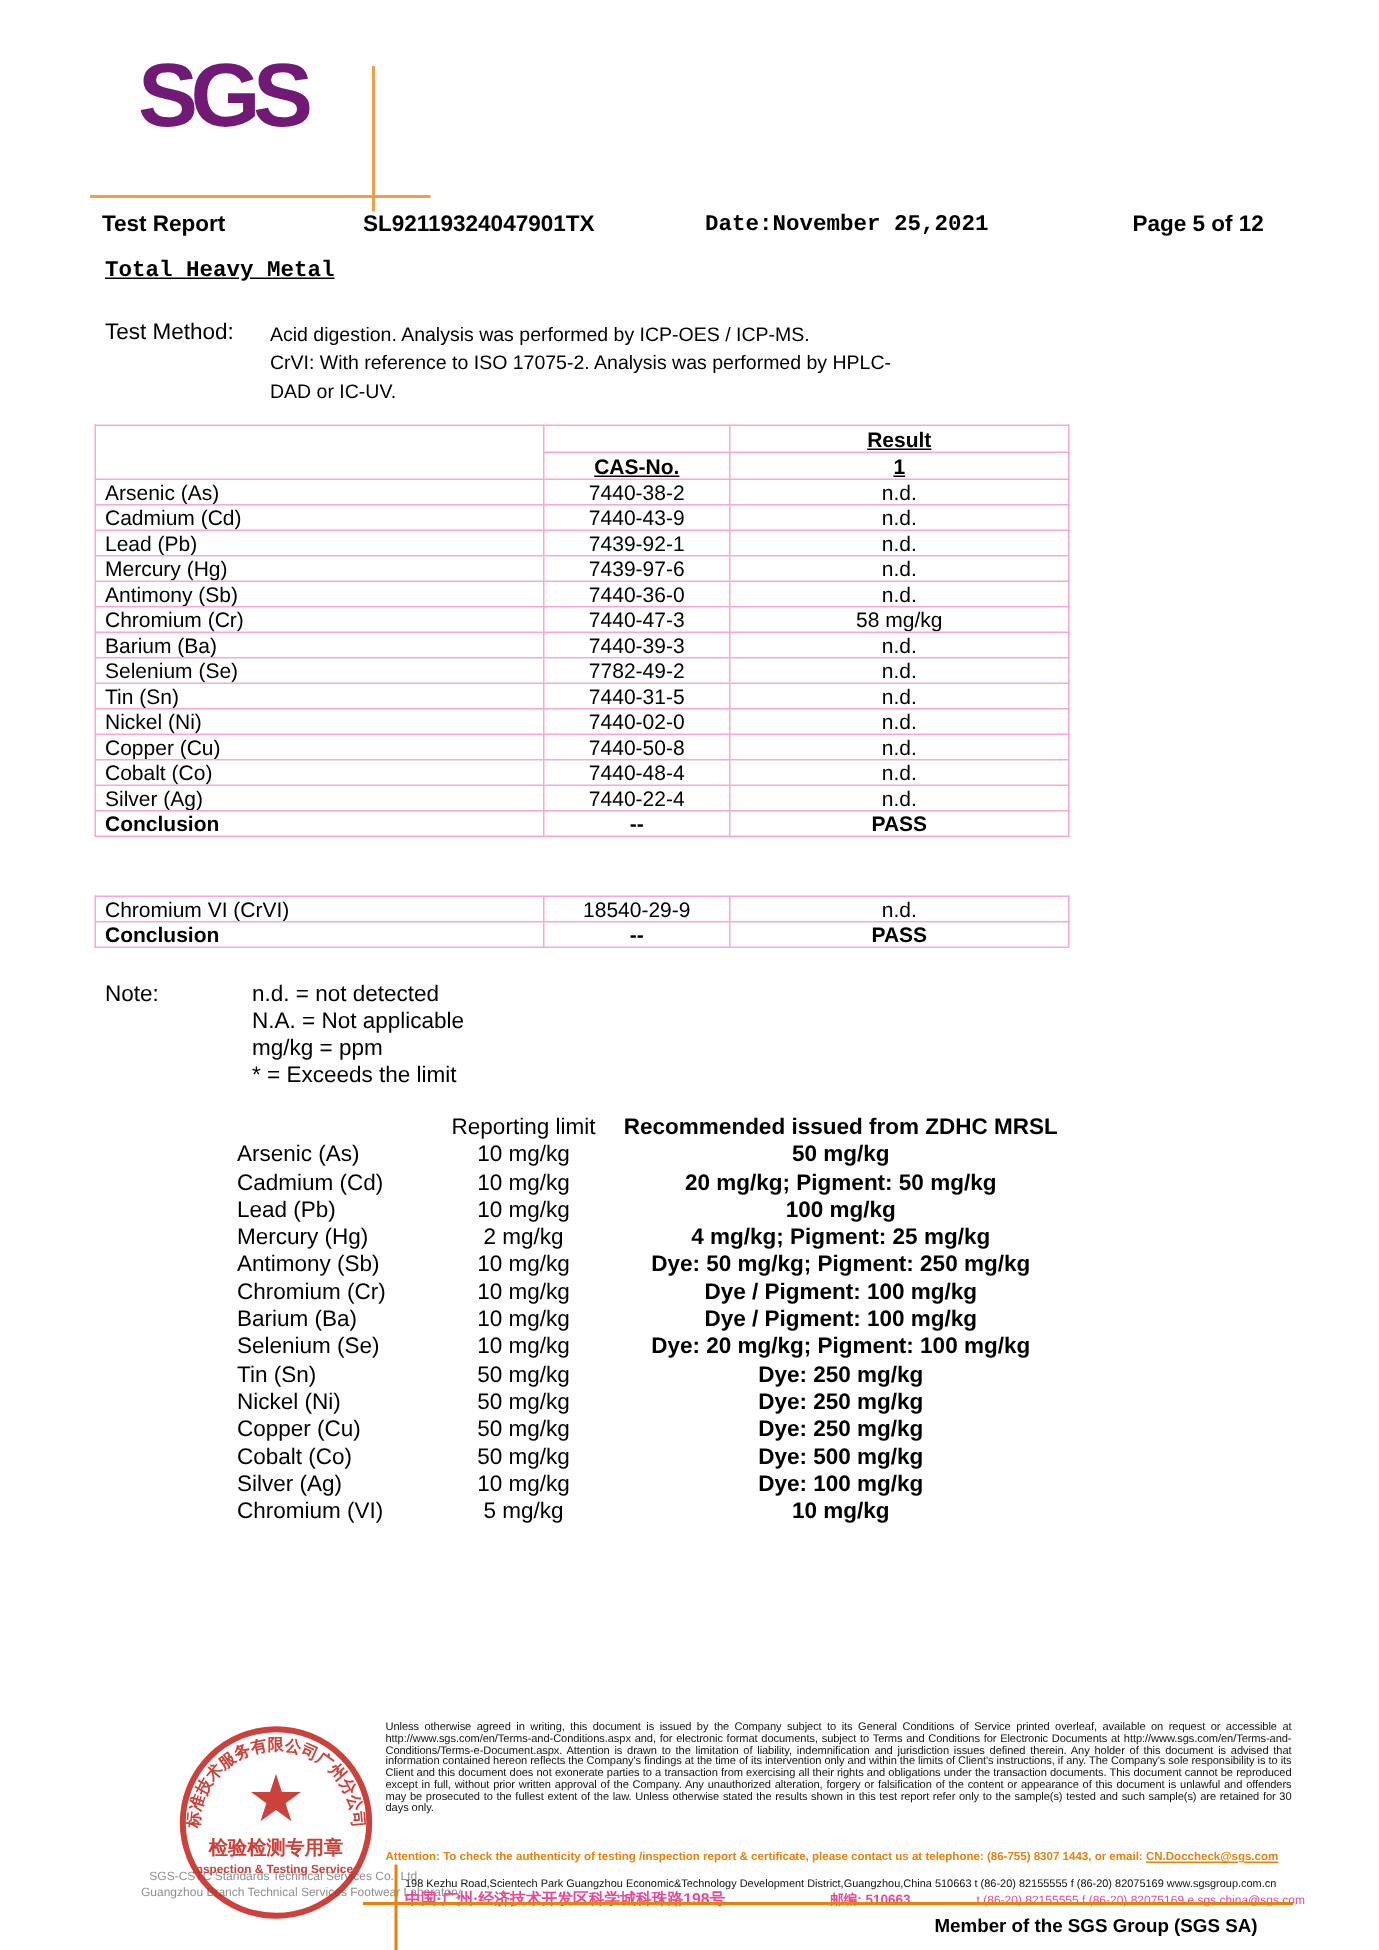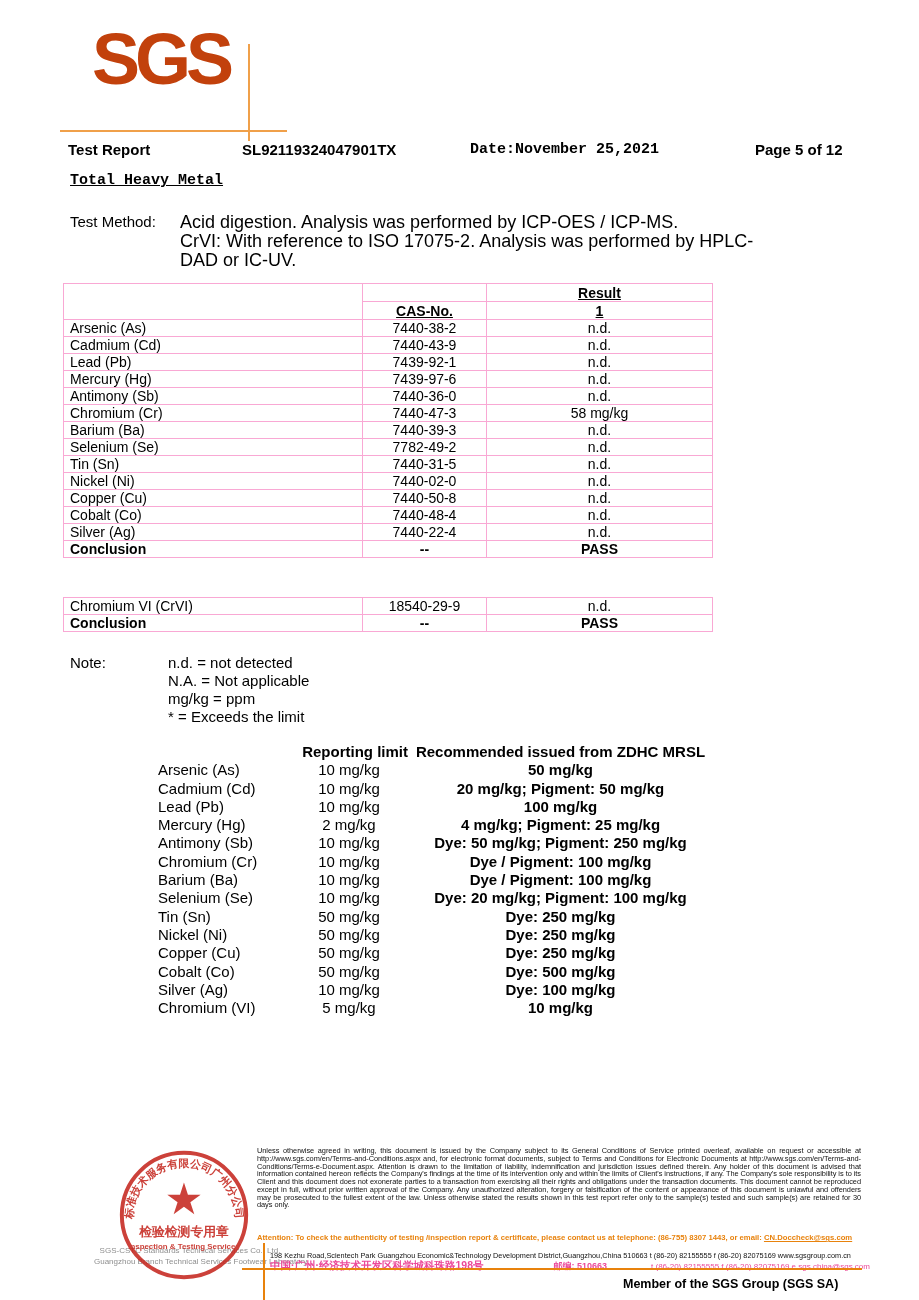--- a/index.html
+++ b/index.html
@@ -5,34 +5,34 @@
   * { margin:0; padding:0; box-sizing:border-box; }
   html,body { background:#fff; }
   body {
     width:919px; height:1300px; position:relative; overflow:hidden;
     font-family:"Liberation Sans", sans-serif; color:#000;
   }
   .abs { position:absolute; }
 
   
   .logo {
-    left:92px; top:23px; font-size:72px; font-weight:bold; line-height:1;
-    color:#c2410c; letter-spacing:-5px;
+    left:92px; top:34px; font-size:60px; font-weight:bold; line-height:1;
+    color:#701a75; letter-spacing:-5px;
   }
   .logo-vline { left:248px; top:44px; width:2px; height:97px; background:#f0a04a; }
   .logo-hline { left:60px; top:130px; width:227px; height:2px; background:#f0a04a; }
   .hdr { top:141px; font-size:15px; font-weight:bold; white-space:nowrap; }
   .hdr.lbl  { left:68px; }
   .hdr.num  { left:242px; }
   .hdr.date { left:470px;font-family:Liberation Mono, monospace; }
   .hdr.page { left:755px; }
 
   .sec-title { left:70px; top:172px; font-size:15px; font-weight:bold; text-decoration:underline;font-family:Liberation Mono, monospace; }
   .tm-label  { left:70px;  top:213px; font-size:15px; }
-  .tm-lines  { left:180px; top:213px; font-size:18px; line-height:19px; }
+  .tm-lines  { left:180px; top:213px; font-size:13px; line-height:19px; }
 
   
   table.res { border-collapse:collapse; table-layout:fixed; }
   table.res td { border:1px solid #f9a8d4; font-size:14px; height:17px; padding:0 6px; overflow:hidden; white-space:nowrap; }
   table.res td.cas-cell, table.res td.result-cell { text-align:center; }
   table.res .hrow td { height:18px; font-weight:bold; }
   table.res .hrow .u { text-decoration:underline; }
   table.res tr.bold-row td { font-weight:bold; }
   #main-table { left:63px; top:283px; width:649px; }
   #crvi-table { left:63px; top:597px; width:649px; }
@@ -41,21 +41,21 @@
   
   .note-label { left:70px;  top:654px; font-size:15px; }
   .note-items { left:168px; top:654px; font-size:15px; line-height:18px; }
 
   
   .limits { left:158px; top:743px; width:560px; font-size:15px; }
   .lim-row { display:flex; height:18.3px; line-height:18.3px; white-space:nowrap; }
   .lim-name { width:132px; text-align:left; }
   .lim-rep  { width:118px; text-align:center; }
   .lim-rec  { width:305px; text-align:center; font-weight:bold; }
-  .lim-head .lim-rep { font-weight:bold;text-align:right; }
+  .lim-head .lim-rep { font-weight:normal; }
   .lim-head .lim-rec { font-weight:bold; }
 
   
   .company-lines {
     left:94px; top:1246px; width:192px; text-align:center;
     color:#8f8f8f; font-size:8px; line-height:10.5px; white-space:nowrap;
   }
   .seal-svg { left:110px; top:1141px; width:148px; height:148px; opacity:.88; }
   .disclaimer {
     left:257px; top:1147px; width:604px; font-size:7.4px; line-height:7.75px;

